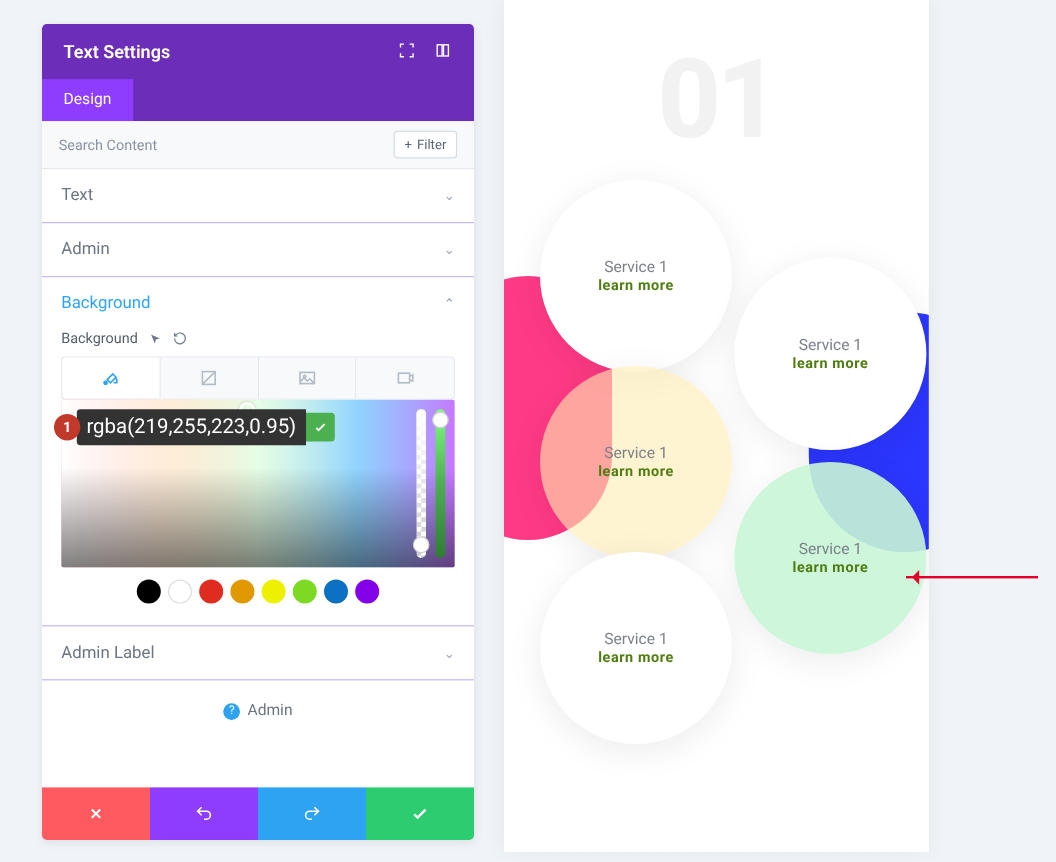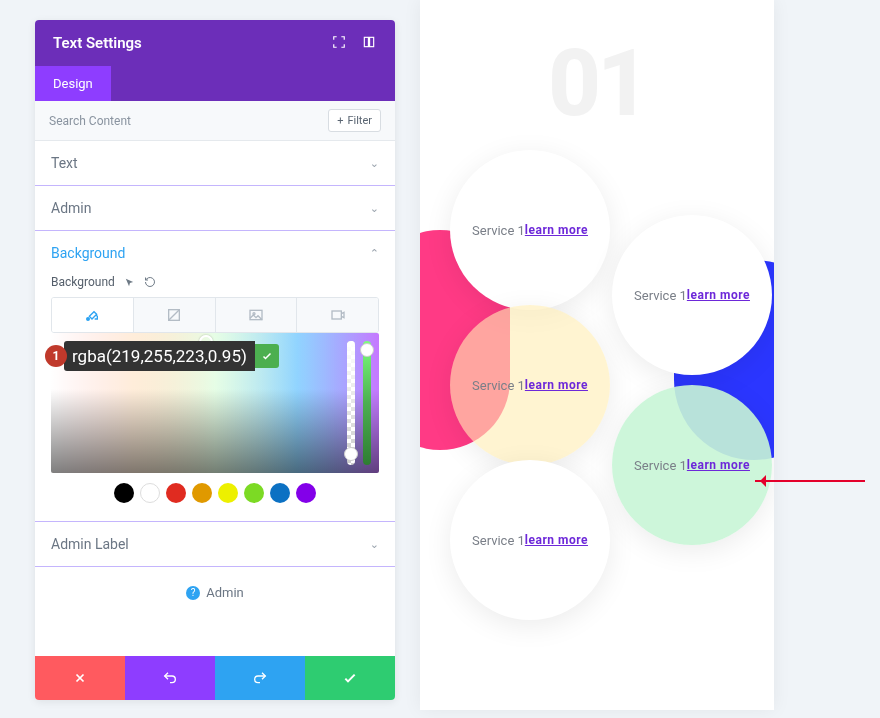--- a/index.html
+++ b/index.html
@@ -204,25 +204,25 @@
     position: absolute; left:-50px; top:230px; width:140px; height:220px;
     background: #ff2f7e; border-radius: 70px;
     opacity:0.95;
   }
   .blob-blue {
     position: absolute; right:-60px; top:260px; width:160px; height:200px;
     background: #2b36ff; border-radius: 80px;
   }
   .bubble {
     position: absolute; width: 160px; height: 160px; border-radius:50%;
-    display:flex; flex-direction:row; align-items:center; justify-content:center;
+    display:flex; flex-direction:column; align-items:center; justify-content:center;
     box-shadow: 0 6px 28px rgba(0,0,0,0.08);
   }
   .bubble .stitle { font-size: 13px; color:#7a7f88; }
-  .bubble .slink { font-size: 12px; font-weight:700; color:#6d28d9; text-decoration: underline; letter-spacing:0.5px; }
+  .bubble .slink { font-size: 12px; font-weight:700; color:#4d7c0f; letter-spacing:0.5px; }
   .b1 { left: 30px; top: 150px; background:#fff; }
   .b2 { right: 2px; top: 215px; background:#fff; }
   .b3 { left: 30px; top: 305px; background: rgba(255, 236, 179, 0.6); }
   .b4 { right: 2px; top: 385px; background: rgba(200, 245, 214, 0.9); }
   .b5 { left: 30px; top: 460px; background:#fff; }
 
   .arrow {
     position: absolute;
     left: 755px; top: 480px;
     width: 110px; height: 2px; background: #e4002b;

